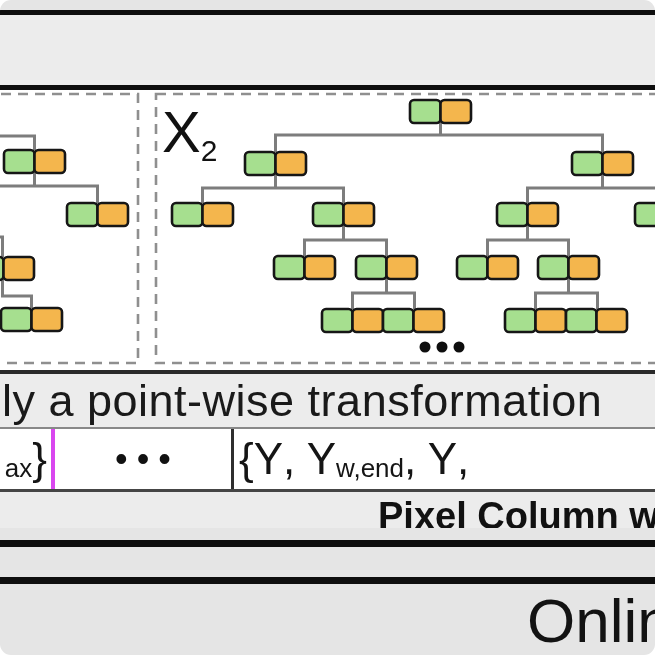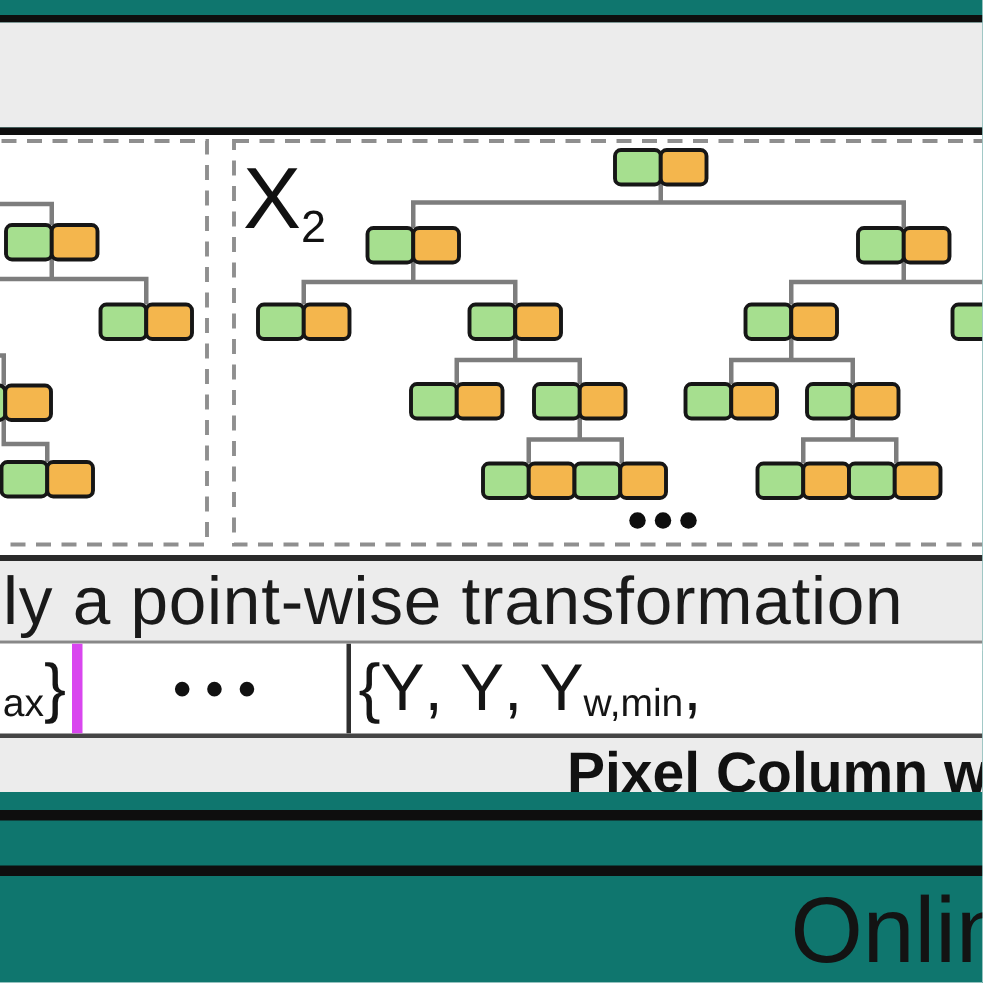--- a/index.html
+++ b/index.html
@@ -1,39 +1,39 @@
 <!DOCTYPE html>
 <html><head>
 <meta charset="utf-8">
 <style>
   * { margin:0; padding:0; box-sizing:border-box; }
   html,body { background:#ffffff; }
   body { font-family:"Liberation Sans", sans-serif; }
   .stage {
     position:relative; width:655px; height:655px;
-    background:#0f766e; overflow:hidden;
+    background:#e5e5e5; overflow:hidden;border-radius:11px;
   }
   .hline { position:absolute; left:0; width:655px; background:#0e0e0e; }
   .band  { position:absolute; left:0; width:655px; background:#ececec; overflow:hidden; white-space:nowrap; }
   .top-band { top:15px; height:70px; }
   .tree-area { position:absolute; top:90px; left:0; width:655px; height:280px; background:#ffffff; }
   .tree-area svg { display:block; }
 
   .transform-band {
     top:374px; height:60px; line-height:53px;
     font-size:45px; letter-spacing:0.5px; color:#1a1a1a; padding-left:2px;
   }
   .cells-row {
     position:absolute; top:427px; left:0; width:655px; height:65px;
     display:flex; background:#ffffff;
     border-top:2px solid #888; border-bottom:3px solid #454545;
     font-size:44px; color:#151515; overflow:hidden;
   }
   .cell { display:flex; align-items:center; overflow:hidden; white-space:nowrap; }
-  .cell-prev { width:55px; justify-content:flex-end; padding-right:4px; border-right:7px solid #d946ef; }
+  .cell-prev { width:55px; justify-content:flex-end; padding-right:4px; border-right:4px solid #d946ef; }
   .cell-ellipsis { width:179px; justify-content:center; border-right:3px solid #2e2e2e;
                    font-size:36px; letter-spacing:9px; color:#111; padding-left:9px; }
   .cell-w { flex:1; padding-left:5px; }
   .subtxt { font-size:26px; vertical-align:baseline; position:relative; top:9px; }
   .cell .seg { display:inline; }
 
   .pixel-band {
     top:492px; height:36px; line-height:48px;
     font-size:38px; font-weight:bold; color:#111; padding-left:378px;
   }
@@ -133,22 +133,22 @@
     <div class="cell cell-prev">
         <span class="subtxt seg">ax</span>
         <span class="seg">}</span>
       </div>
     <div class="cell cell-ellipsis">
       <span>•••</span>
     </div>
     <div class="cell cell-w">
         <span class="seg">{Y</span>
         <span class="seg">, Y</span>
+        <span class="subtxt seg">w,end</span>
         <span class="seg">, Y</span>
-        <span class="subtxt seg">w,min</span>
         <span class="seg">,</span>
       </div>
   </div>
 
   <div class="band pixel-band">
     <span>Pixel Column w</span>
   </div>
 
   <div class="hline" style="top:540px;height:7px"></div>
   <div class="hline" style="top:577px;height:7px"></div>

